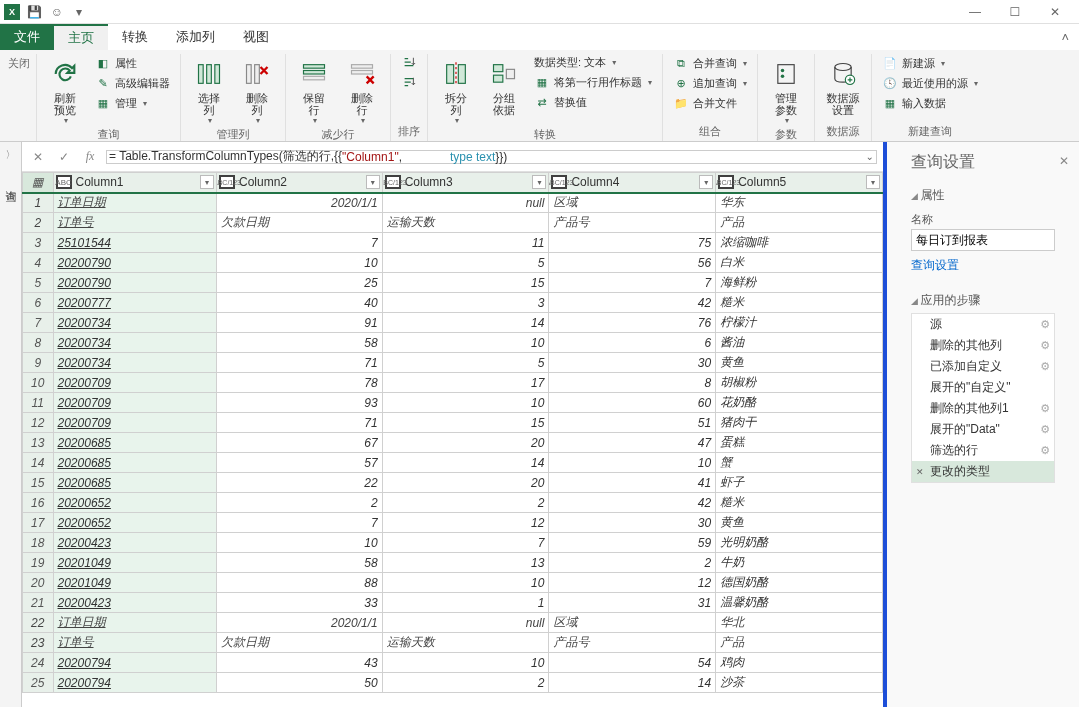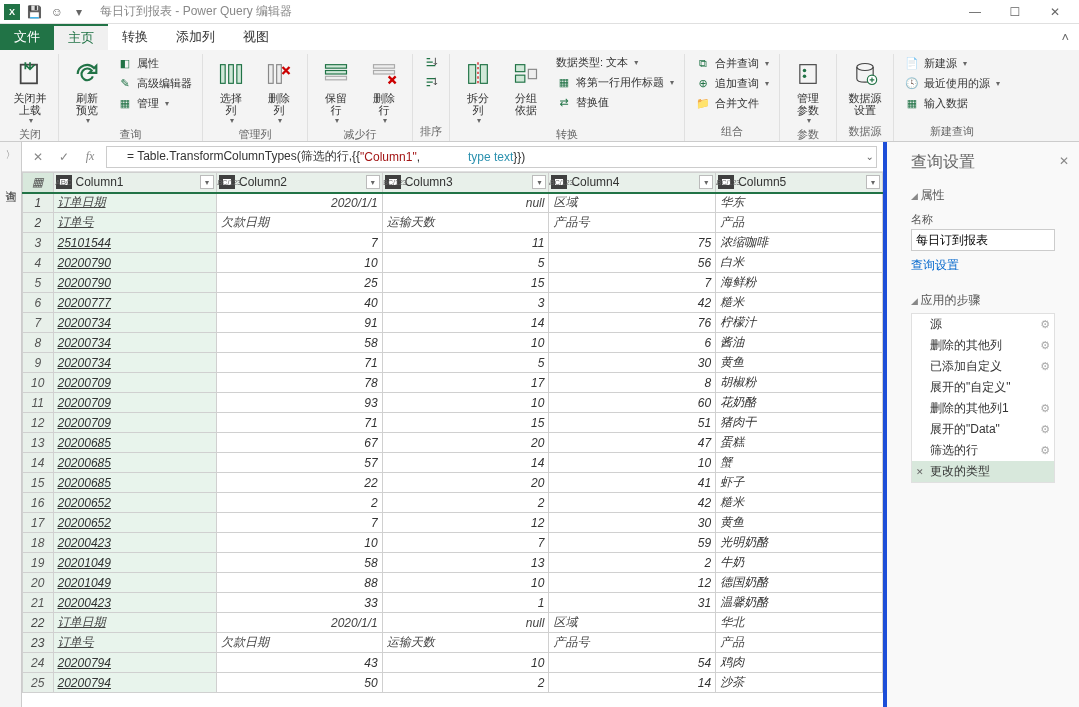--- a/index.html
+++ b/index.html
@@ -36,36 +36,36 @@
 .work-area { display: flex; height: calc(707px - 24px - 26px - 92px); }
 .left-gutter { width: 22px; background: #f4f4f4; border-right: 1px solid #ccc; display: flex; flex-direction: column; align-items: center; padding-top: 6px; gap: 20px; }
 .left-gutter .chev { font-size: 10px; color: #666; cursor: pointer; }
 .left-gutter .vlabel { writing-mode: vertical-rl; font-size: 11px; color: #555; }
 
 .main-col { flex: 1; display: flex; flex-direction: column; overflow: hidden; }
 
 .formula-bar { height: 30px; display: flex; align-items: center; padding: 4px 6px; gap: 6px; border-bottom: 1px solid #e0e0e0; }
 .formula-bar .fb-btn { width: 20px; height: 20px; display: flex; align-items: center; justify-content: center; color: #888; cursor: pointer; }
 .formula-bar .fx { font-style: italic; font-family: serif; }
-.formula-bar .fb-input { flex: 1; height: 22px; border: 1px solid #ccc; padding: 0 20px; font-family: Consolas, monospace; font-size: 12px; display: flex; align-items: center; position: relative; }
+.formula-bar .fb-input { flex: 1; height: 14px; border: 1px solid #ccc; padding: 0 2px; font-family: Consolas, monospace; font-size: 12px; display: flex; align-items: center; position: relative; }
 .formula-bar .fb-input .kw-type { color: #2b91af; margin-left: 48px; }
 .formula-bar .fb-input .kw-str { color: #a31515; }
 .formula-bar .fb-dd { position: absolute; right: 2px; color: #666; cursor: pointer; font-size: 10px; }
 
 .grid-wrap { flex: 1; overflow: auto; position: relative; }
 .grid-scroll::-webkit-scrollbar { width: 16px; height: 16px; }
 .grid-scroll::-webkit-scrollbar-thumb { background: #c0c0c0; }
 .grid-scroll::-webkit-scrollbar-track { background: #f0f0f0; }
 
 table.data { border-collapse: collapse; width: 100%; table-layout: fixed; }
 table.data th, table.data td { border: 1px solid #d0d0d0; height: 20px; padding: 0 4px; font-size: 12px; overflow: hidden; white-space: nowrap; text-overflow: ellipsis; }
 table.data th.rownum, table.data td.rownum { width: 28px; text-align: center; background: #e8f0ea; color: #555; font-style: italic; cursor: pointer; }
 table.data thead th { background: #e8f0ea; font-weight: normal; text-align: left; position: relative; padding-left: 22px; }
 table.data thead th.rownum { background: #d8e8dc; padding-left: 4px; }
-table.data thead th .type-ico { position: absolute; left: 2px; top: 2px; width: 16px; height: 14px; border: 4px solid #404040; font-size: 8px; display: flex; align-items: center; justify-content: center; color: #666; background: #fff; cursor: pointer; }
+table.data thead th .type-ico { position: absolute; left: 2px; top: 2px; width: 16px; height: 14px; border: 2px solid #404040; font-size: 8px; display: flex; align-items: center; justify-content: center; color: #666; background: #fff; cursor: pointer; }
 table.data thead th .filter-ico { position: absolute; right: 2px; top: 2px; width: 14px; height: 14px; border: 1px solid #bbb; font-size: 8px; display: flex; align-items: center; justify-content: center; color: #666; background: #fff; cursor: pointer; }
 table.data thead tr { border-bottom: 2px solid #217346; }
 table.data tbody td.col1 { background: #e8f4ec; text-decoration: underline; }
 table.data tbody tr.section td { font-style: italic; color: #444; }
 table.data tbody td.num { text-align: right; font-style: italic; }
 table.data tbody td.txt { text-align: left; font-style: italic; }
 table.data tbody td.null { color: #888; font-style: italic; text-align: right; }
 
 .settings-pane { width: 196px; background: #f9f9f9; border-left: 4px solid #1d4ed8; padding: 10px 24px; overflow-y: auto; position: relative; }
 .settings-pane h2 { font-size: 16px; font-weight: normal; color: #666; margin-bottom: 10px; }
@@ -83,52 +83,39 @@
 .steps-list .step.selected::before { content: "✕"; position: absolute; left: 4px; font-size: 9px; color: #666; }
 </style>
 </head>
 <body>
 
 <div class="titlebar">
   <div class="app-icon">X</div>
   <div class="qat-icon">💾</div>
   <div class="qat-icon">☺</div>
   <div class="qat-icon">▾</div>
-  <div class="title">每日订到报表 - Power Query 编辑器</div>
   <div class="window-controls">
     <div>—</div>
     <div>☐</div>
     <div>✕</div>
   </div>
 </div>
 
 <div class="ribbon-tabs">
   <div class="tab file">文件</div>
   <div class="tab active">主页</div>
   <div class="tab">转换</div>
   <div class="tab">添加列</div>
   <div class="tab">视图</div>
   <div class="collapse">˄</div>
 </div>
 
 <div class="ribbon-body">
 
   <div class="ribbon-group">
-    <div class="controls">
-      <div class="rbtn-large dd-arrow">
-        <div class="ico">
-            <svg viewBox="0 0 24 24">
-              <rect x="4" y="4" width="14" height="16" fill="none" stroke="#444" stroke-width="1.5"></rect>
-              <path d="M8 2v6M12 2v6M16 4l-4 4-4-4" fill="none" stroke="#217346" stroke-width="1.5"></path>
-            </svg>
-          </div>
-        <div class="txt" style="white-space:pre-line">关闭并
-上载</div>
-      </div>
-    </div>
     <div class="group-label">关闭</div>
   </div>
 
   <div class="ribbon-group">
     <div class="controls">
       <div class="rbtn-large dd-arrow">
         <div class="ico">
             <svg viewBox="0 0 24 24">
               <path d="M4 12a8 8 0 0 1 14-5l2-2v6h-6l2-2a5 5 0 1 0 1 5" fill="none" stroke="#217346" stroke-width="1.8"></path>
             </svg>

